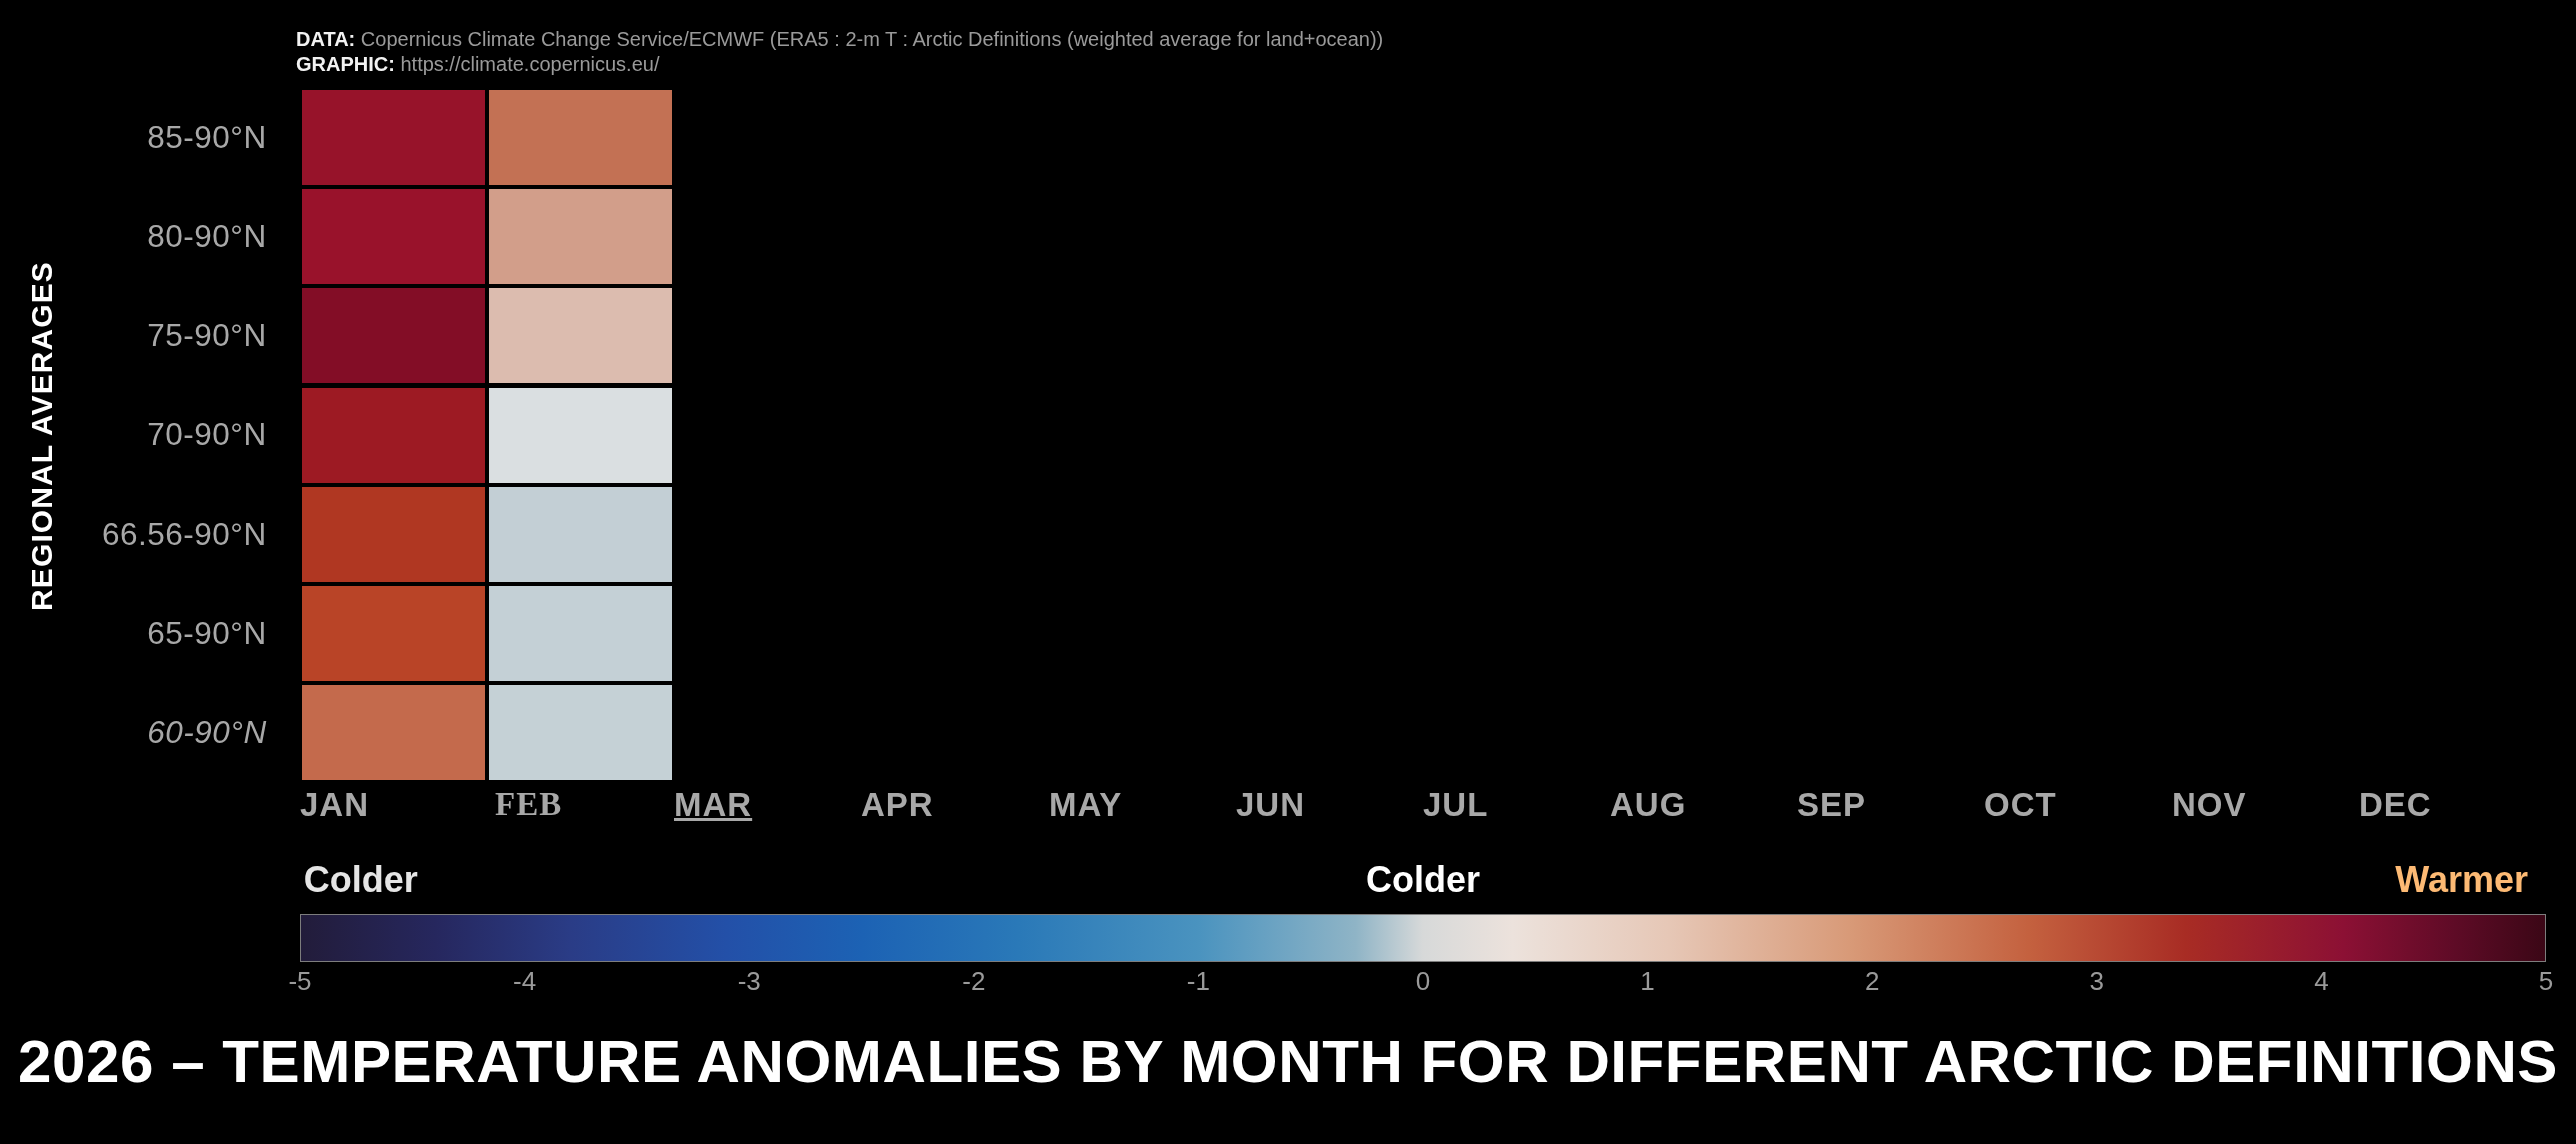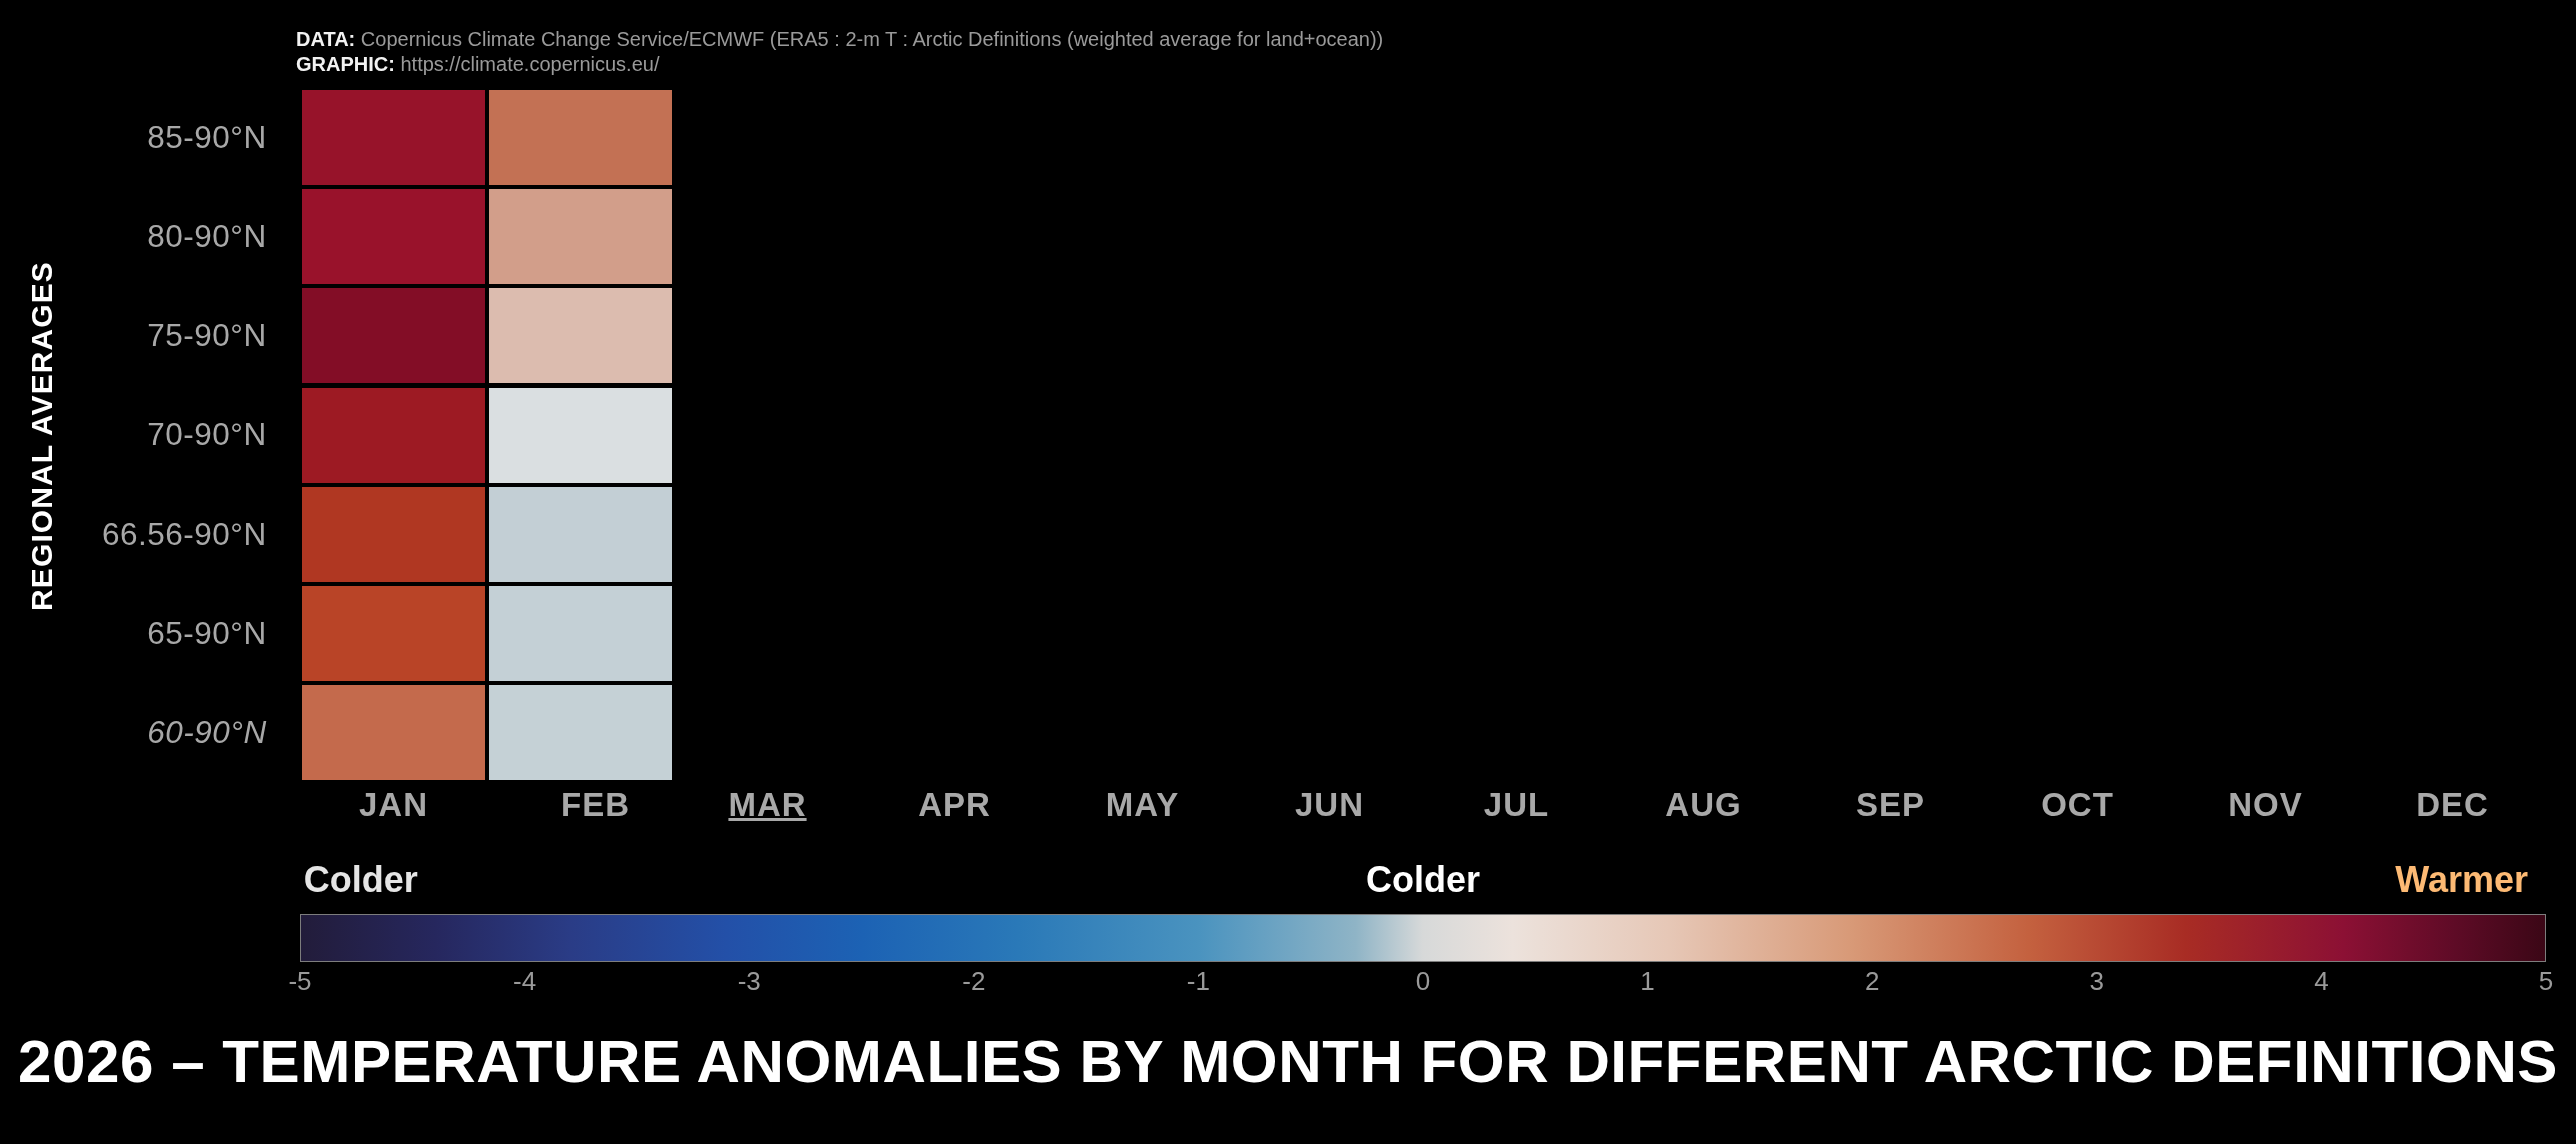--- a/index.html
+++ b/index.html
@@ -20,21 +20,21 @@
   .yrow{position:absolute;left:0;width:282px;text-align:right;color:#a8a8a8;
         font-size:31.5px;letter-spacing:0.5px;display:flex;align-items:center;
         justify-content:flex-end;padding-right:15.3px;box-sizing:border-box;}
   #ytitle{position:absolute;left:17px;top:88px;height:695px;width:50px;
           display:flex;align-items:center;justify-content:center;}
   #ytitle span{transform:rotate(-90deg);white-space:nowrap;color:#fff;
           font-size:30px;font-weight:bold;letter-spacing:1.1px;}
 
   
   #xaxis{position:absolute;left:300px;top:786px;width:2246px;height:53px;}
-  .xlab{position:absolute;top:0;text-align:center;color:#a8a8a8;
+  .xlab{position:absolute;top:0;text-align:left;color:#a8a8a8;
         font-size:33px;font-weight:bold;letter-spacing:1px;}
 
   
   #cbwrap{position:absolute;left:300px;top:914px;width:2246px;height:48px;}
   #cbar{position:absolute;inset:0;border:1.9px solid #7d7d7d;box-sizing:border-box;
         background:linear-gradient(to right,
           #221c3a 0%, #26275e 6%, #2a3c86 12%, #2350a8 19%,
           #1c62b4 25%, #2a79b8 32%, #4a93bf 40%, #8fb4c6 47%,
           #d7d9d9 50%, #ece2dc 54%, #e6c7b6 61%, #d89a78 69%,
           #c4613f 77%, #a82c24 84%, #8c1034 91%, #5e0b26 96%, #3b0716 100%);}
@@ -106,21 +106,21 @@
       <div class="col" style="left: 1123px; width: 187px;"></div>
       <div class="col" style="left: 1310px; width: 187px;"></div>
       <div class="col" style="left: 1497px; width: 187px;"></div>
       <div class="col" style="left: 1684px; width: 187px;"></div>
       <div class="col" style="left: 1872px; width: 187px;"></div>
       <div class="col" style="left: 2059px; width: 187px;"></div>
     </div>
 
   <div id="xaxis">
       <div class="xlab" style="left: 0px; width: 187px;">JAN</div>
-      <div class="xlab" style="left: 202px; width: 187px;">FEB</div>
+      <div class="xlab" style="left: 195px; width: 187px; font-family: Liberation Serif, serif;">FEB</div>
       <div class="xlab" style="left: 374px; width: 187px; text-decoration: underline;">MAR</div>
       <div class="xlab" style="left: 561px; width: 187px;">APR</div>
       <div class="xlab" style="left: 749px; width: 187px;">MAY</div>
       <div class="xlab" style="left: 936px; width: 187px;">JUN</div>
       <div class="xlab" style="left: 1123px; width: 187px;">JUL</div>
       <div class="xlab" style="left: 1310px; width: 187px;">AUG</div>
       <div class="xlab" style="left: 1497px; width: 187px;">SEP</div>
       <div class="xlab" style="left: 1684px; width: 187px;">OCT</div>
       <div class="xlab" style="left: 1872px; width: 187px;">NOV</div>
       <div class="xlab" style="left: 2059px; width: 187px;">DEC</div>

